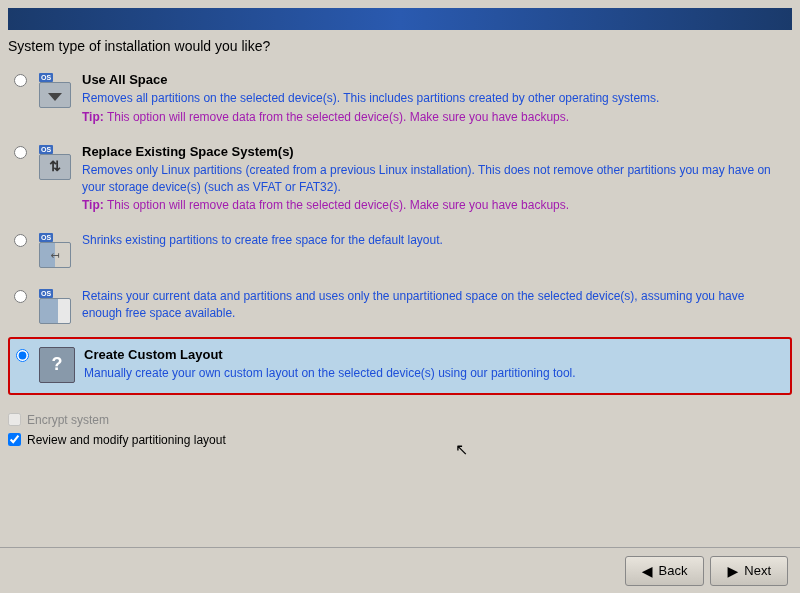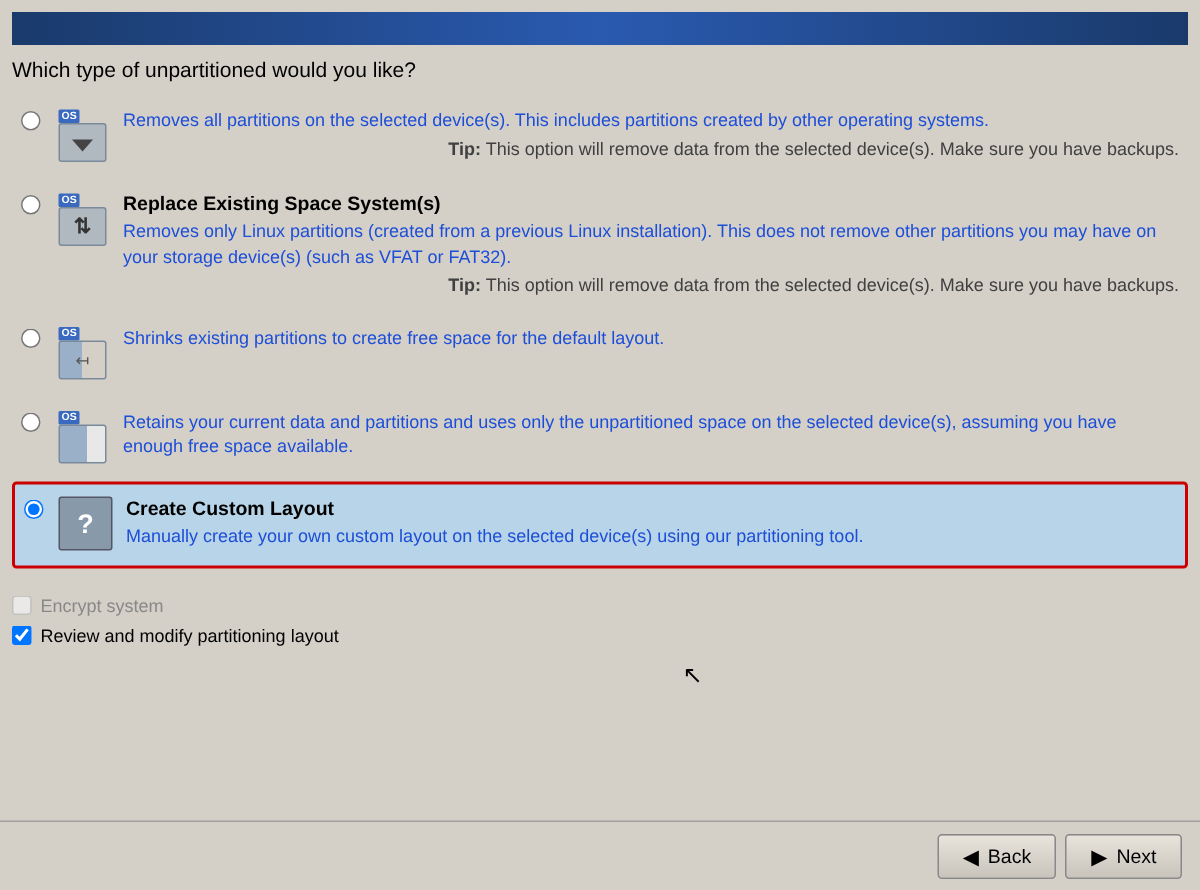--- a/index.html
+++ b/index.html
@@ -72,22 +72,21 @@
 
     .option-desc {
       font-size: 12px;
       color: #1d4ed8;
       margin-bottom: 3px;
       line-height: 1.4;
     }
 
     .option-tip {
       font-size: 12px;
-      color: #404040;
-      text-align: right;
+      color: #a21caf;
     }
 
     .option-tip strong {
       font-weight: bold;
     }
 
     .os-icon-question {
       width: 36px;
       height: 36px;
       background: #8899aa;
@@ -221,37 +220,38 @@
       left: 455px;
       font-size: 16px;
       color: #000;
     }
   </style>
 </head>
 <body>
 
 <div class="top-bar"></div>
 
-<div class="question">Which type of unpartitioned would you like?</div>
+<div class="question">System type of installation would you like?</div>
 
 <div class="options-container">
 
   <div class="option-item">
     <div class="radio-col">
       <input type="radio" name="install-type" style="">
     </div>
     <div class="icon-col">
       <div class="disk-icon-wrap">
         <div class="disk-label">OS</div>
         <div class="disk-body">
           <div class="disk-arrow-down"></div>
         </div>
       </div>
     </div>
     <div class="option-text">
+      <div class="option-title">Use All Space</div>
       <div class="option-desc">Removes all partitions on the selected device(s).  This includes partitions created by other operating systems.</div>
       <div class="option-tip"><strong>Tip:</strong> <span>This option will remove data from the selected device(s).  Make sure you have backups.</span></div>
     </div>
   </div>
 
   <div class="option-item">
     <div class="radio-col">
       <input type="radio" name="install-type" style="">
     </div>
     <div class="icon-col">

